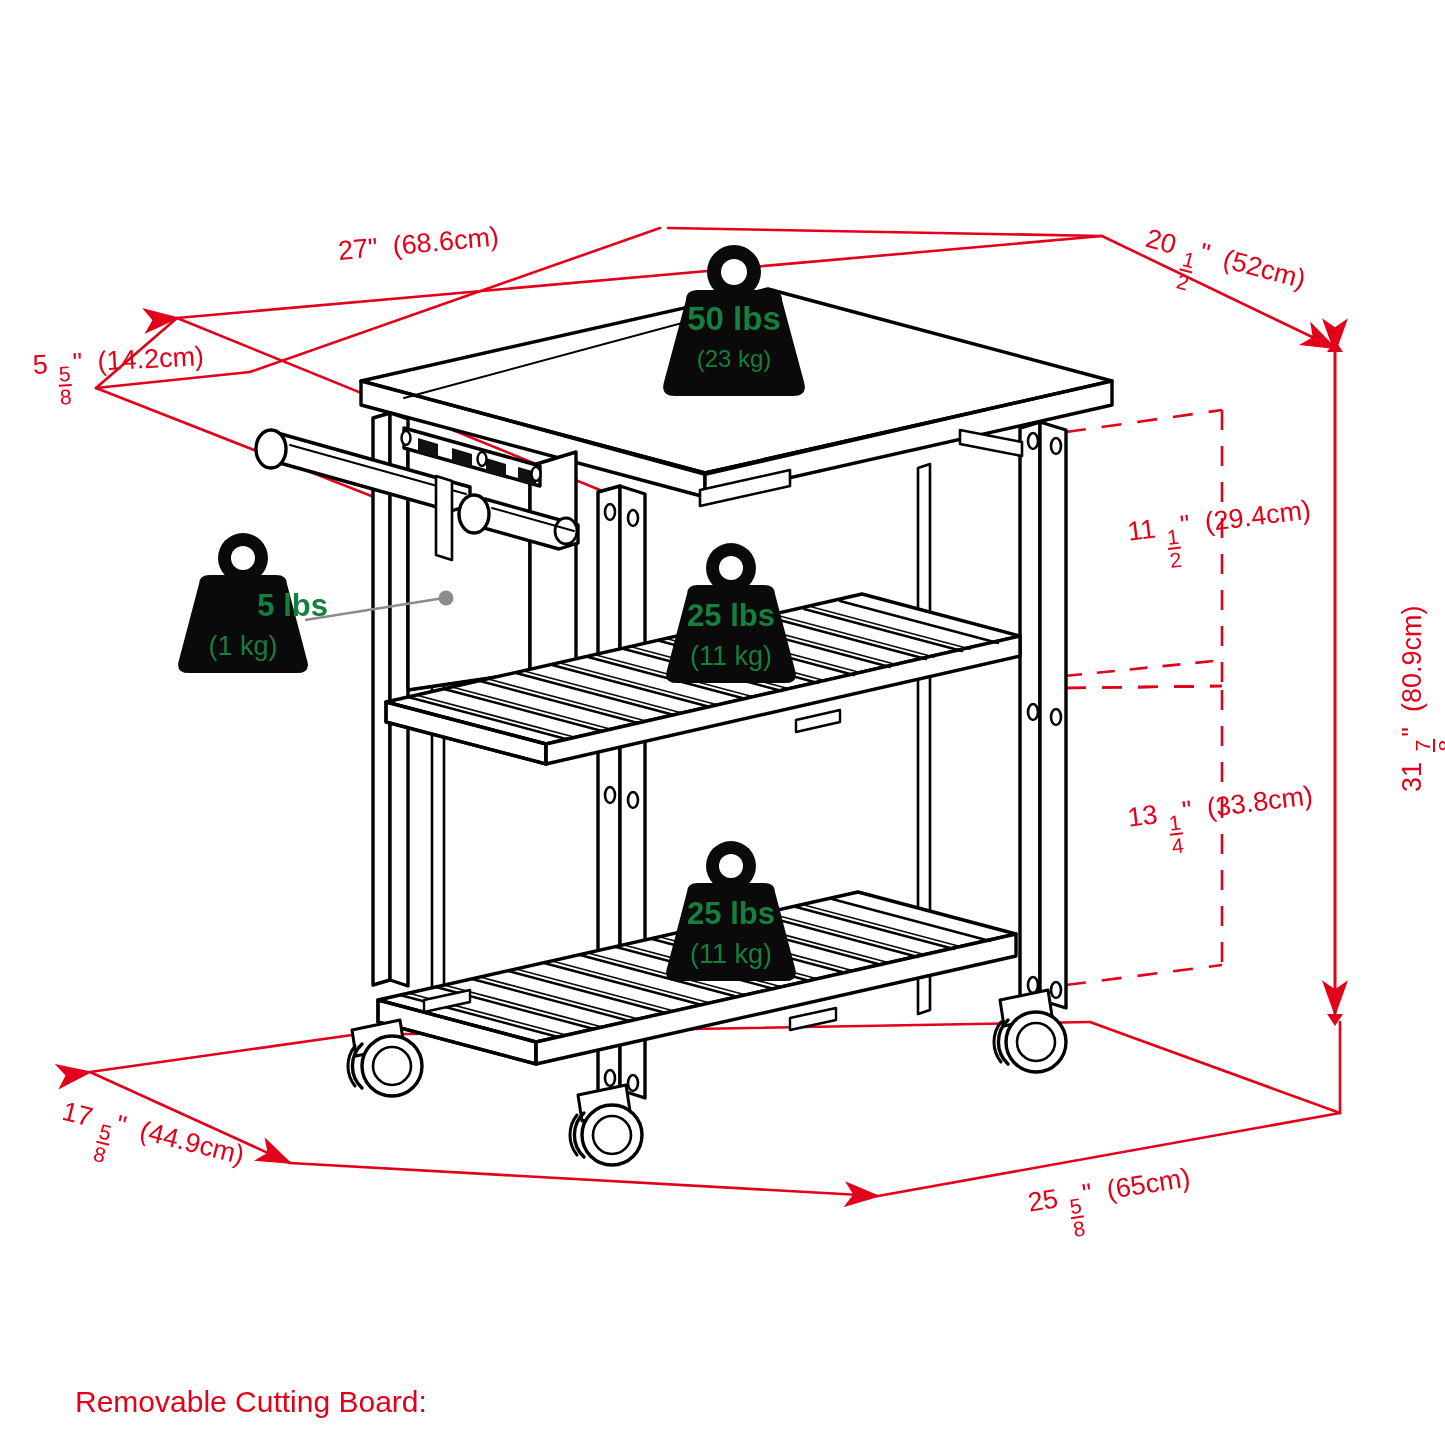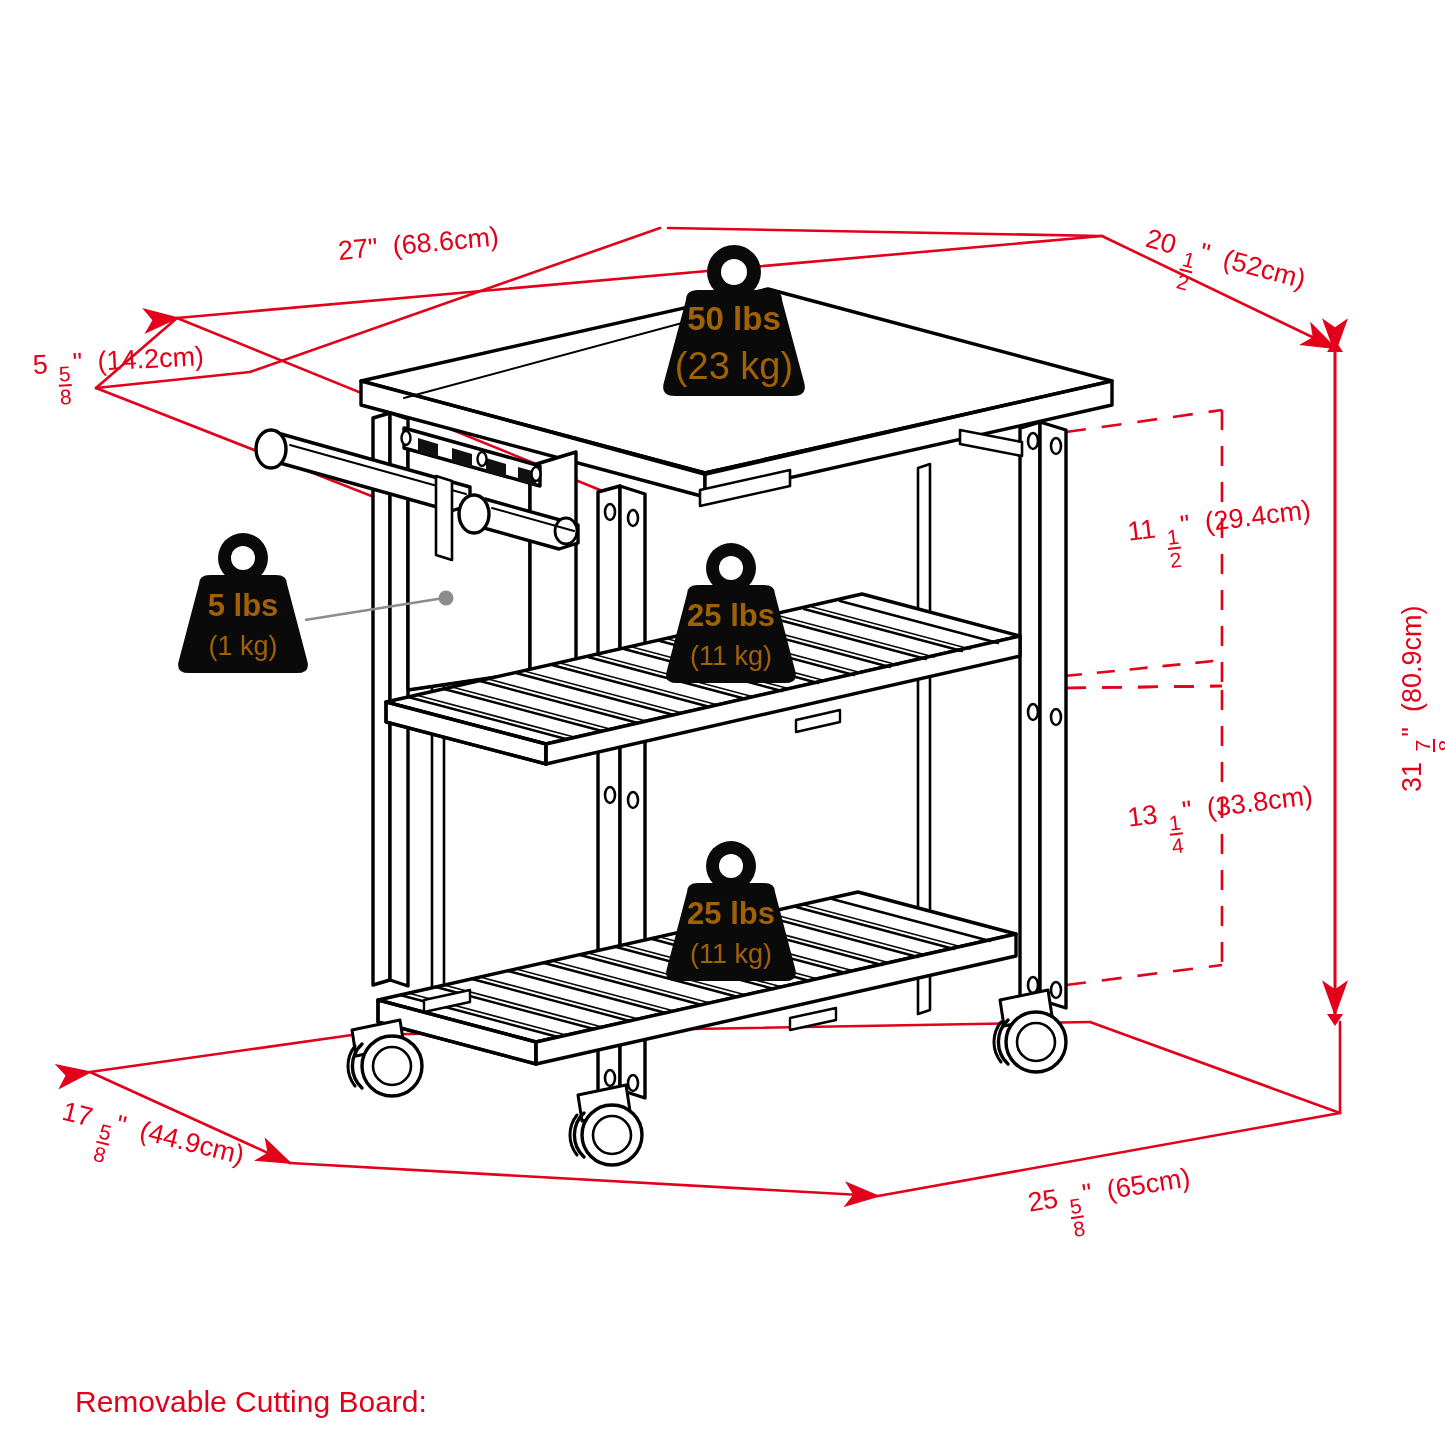--- a/index.html
+++ b/index.html
@@ -40,21 +40,21 @@
     font-size:30px;
     line-height:1.32;
     white-space:pre-line;
     font-family:"Liberation Sans", sans-serif;
   }
 
   
   .badge{position:absolute;width:0;height:0;}
   .badge .lbl{
     position:absolute;
-    color:#a16207;
+    color:#15803d;
     text-align:center;
     font-family:"Liberation Sans", sans-serif;
     pointer-events:none;
     user-select:none;
   }
   .badge .lbl .l1{display:block;font-weight:bold;}
   .badge .lbl .l2{display:block;font-weight:normal;}
 </style>
 </head>
 <body>
@@ -349,27 +349,27 @@
     <g>
       <circle cx="731" cy="866" r="25" fill="#0a0a0a"></circle>
       <circle cx="731" cy="866" r="12" fill="#fff"></circle>
       <path d="M687,892 q0,-9 11,-9 l66,0 q11,0 11,9 l20,76 q4,13 -10,13 l-108,0 q-14,0 -10,-13 Z" fill="#0a0a0a"></path>
     </g>
   </svg>
 
   <div class="badge" style="left:734px;top:0;">
     <div class="lbl" style="left:-90px;top:300px;width:180px;">
       <span class="l1" style="font-size:33px;">50 lbs</span>
-      <span class="l2" style="font-size:38px;margin-top:7px;">(23 kg)</span>
+      <span class="l2" style="font-size:24px;margin-top:7px;">(23 kg)</span>
     </div>
   </div>
 
   <div class="badge" style="left:243px;top:0;">
     <div class="lbl" style="left:-85px;top:588px;width:170px;">
-      <span class="l1" style="font-size:31px;">5 lbs</span>
+      <span class="l1" style="font-size:31px;text-align:right;">5 lbs</span>
       <span class="l2" style="font-size:27px;margin-top:7px;">(1 kg)</span>
     </div>
   </div>
 
   <div class="badge" style="left:731px;top:0;">
     <div class="lbl" style="left:-85px;top:598px;width:170px;">
       <span class="l1" style="font-size:31px;">25 lbs</span>
       <span class="l2" style="font-size:27px;margin-top:7px;">(11 kg)</span>
     </div>
   </div>

